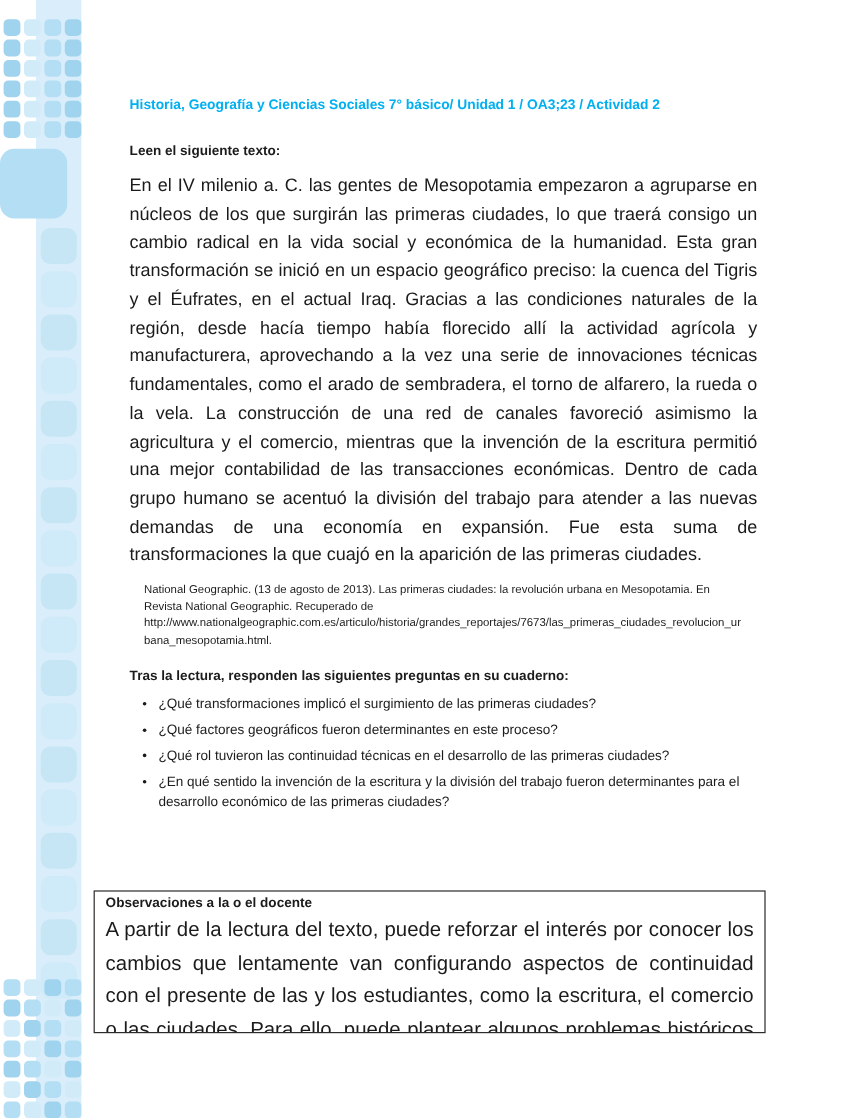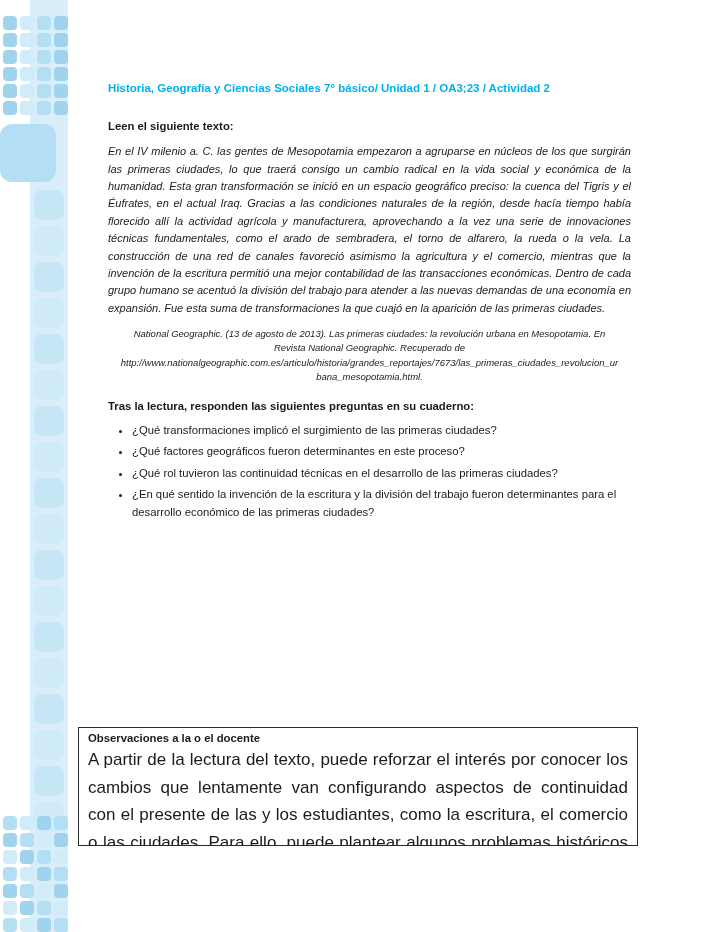--- a/index.html
+++ b/index.html
@@ -29,31 +29,28 @@
   }
   .intro {
     margin-top: 46px;
     width: 462px;
     text-align: justify;
   }
   .prompt { font-weight: bold; }
   .read-prompt { margin-top: 20px; }
   .passage {
     margin-top: 8px;
-    font-style: italic;
     text-align: justify;
-    font-size: 11px;
+    font-size: 15px;
     line-height: 1.58;
   }
   .citation {
     margin-top: 10px;
-    font-style: italic;
     font-size: 9.5px;
     line-height: 1.5;
-    text-align: center;
     overflow-wrap: anywhere;
     padding: 0 12px;
   }
   .questions-prompt { margin-top: 14px; }
   ul.questions {
     margin-top: 6px;
     padding-left: 24px;
   }
   ul.questions li { margin-bottom: 4px; }
   .closing {
@@ -180,18 +177,18 @@
     <ul class="questions">
       <li>¿Qué transformaciones implicó el surgimiento de las primeras ciudades?</li>
       <li>¿Qué factores geográficos fueron determinantes en este proceso?</li>
       <li>¿Qué rol tuvieron las continuidad técnicas en el desarrollo de las primeras ciudades?</li>
       <li>¿En qué sentido la invención de la escritura y la división del trabajo fueron determinantes para el desarrollo económico de las primeras ciudades?</li>
     </ul>
 
 
   </div>
 
-  <div class="teacher-box" style="border-color: rgb(43, 43, 43);">
+  <div class="teacher-box" style="border-color: rgb(43, 43, 43); margin-top: 15px;">
     <div class="box-title">Observaciones a la o el docente</div>
     <p class="box-body">A partir de la lectura del texto, puede reforzar el interés por conocer los cambios que lentamente van configurando aspectos de continuidad con el presente de las y los estudiantes, como la escritura, el comercio o las ciudades. Para ello, puede plantear algunos problemas históricos que los motiven a mirar en el pasado, por ejemplo, si había contaminación en las ciudades de la Antigüedad o si la escritura estaba al alcance de toda la población, de modo que el trabajo con los demás temas</p>
   </div>
 
 </div>
 
 </body></html>

